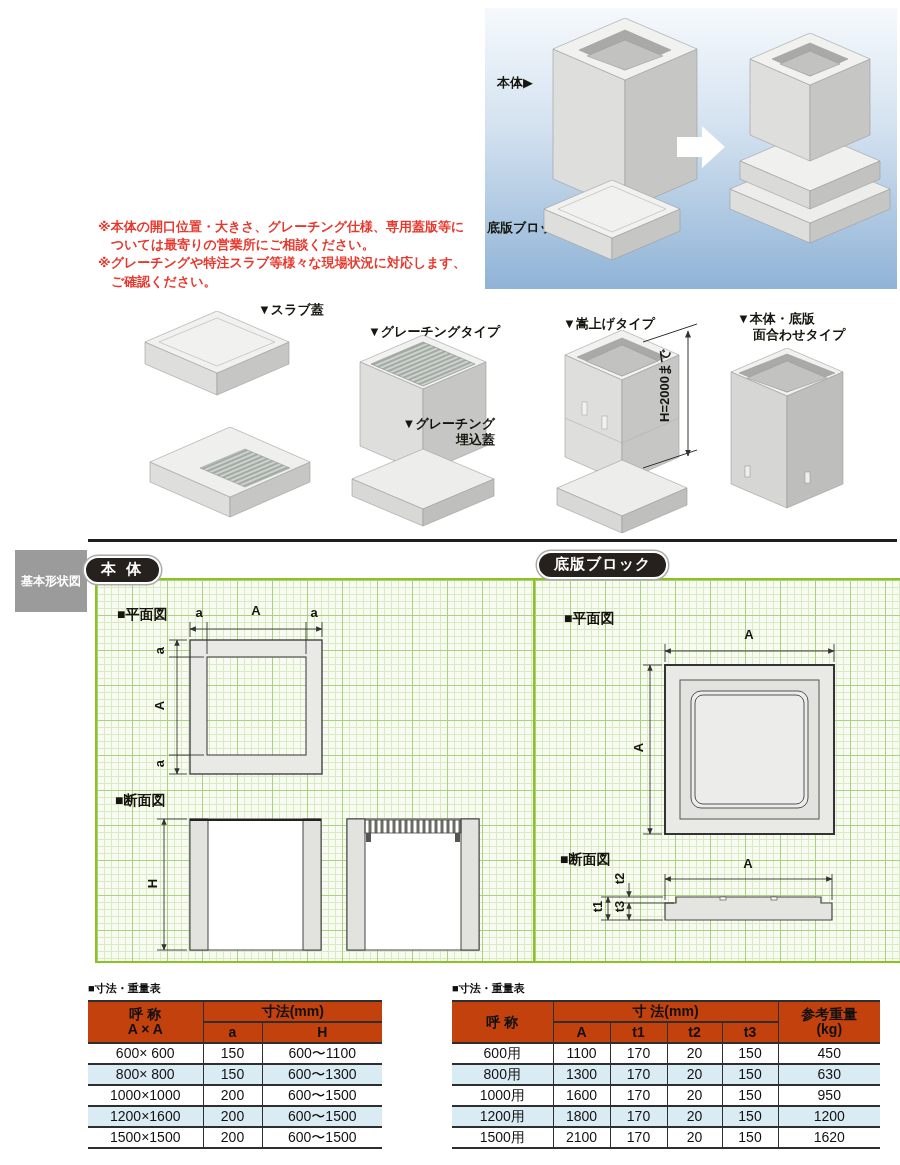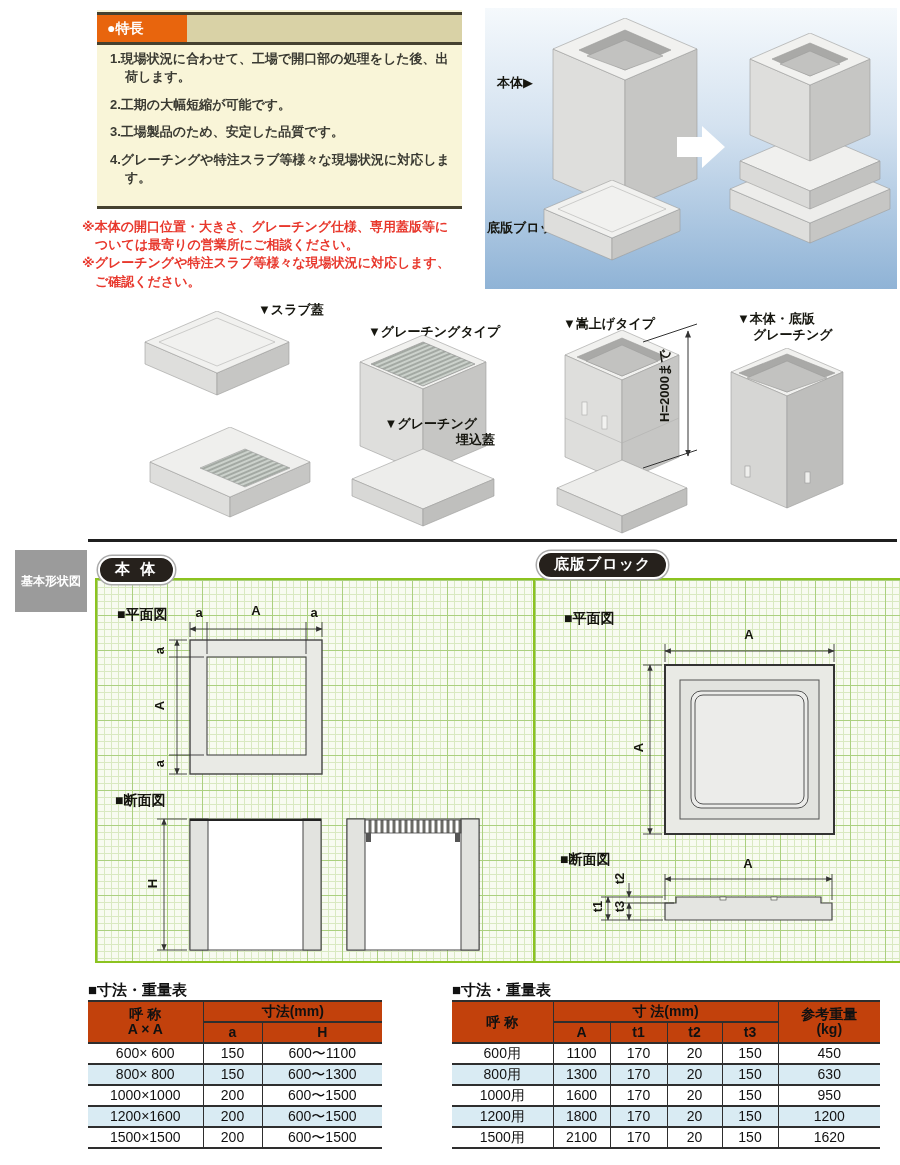--- a/index.html
+++ b/index.html
@@ -11,21 +11,21 @@
   .features{left:97px;top:10px;width:365px;height:196px;background:#f9f5d8;border-bottom:3px solid #45412f;}
   .feat-head{position:absolute;left:0;top:2px;right:0;height:27px;display:flex;
              border-top:3px solid #45412f;border-bottom:3px solid #45412f;background:#d9d2a6;}
   .feat-tab{width:80px;background:#e8650d;color:#fff;font-weight:bold;font-size:14px;
             display:flex;align-items:center;padding-left:10px;}
   .feat-body{position:absolute;left:0;top:40px;right:0;}
   .feat-item{font-size:13px;font-weight:bold;color:#3a3a32;line-height:1.42;
              margin:0 10px 9px 13px;padding-left:1.15em;text-indent:-1.15em;}
 
   
-  .notes{left:82px;top:218px;width:376px;}
+  .notes{left:98px;top:218px;width:376px;}
   .note-line{color:#e8382d;font-size:13px;font-weight:bold;line-height:1.4;
              padding-left:1em;text-indent:-1em;}
 
   
   .hero{left:485px;top:8px;width:412px;height:281px;
         background:linear-gradient(180deg,#f5f9fc 0%,#d4e2f0 42%,#8fb3d6 100%);}
   .hero-label{position:absolute;font-size:13px;font-weight:bold;color:#16160f;white-space:nowrap;}
 
   
   .variants{left:0;top:295px;width:840px;height:246px;}
@@ -49,21 +49,21 @@
       linear-gradient(90deg,#abd07f 1px,transparent 1px) 0 0/35px 35px,
       linear-gradient(#d9e9c1 1px,transparent 1px) 0 0/7px 7px,
       linear-gradient(90deg,#d9e9c1 1px,transparent 1px) 0 0/7px 7px,#f8fbf1; padding-left: 45px;}
   .panel svg{position:absolute;left:0;top:0;}
   .view-label{position:absolute;font-size:14px;font-weight:bold;color:#16160f;white-space:nowrap;}
   .dim{position:absolute;width:22px;text-align:center;font-size:13px;color:#16160f;font-weight:bold;}
   .dim.v{transform:rotate(-90deg);}
 
   
   .tblwrap{position:absolute;}
-  .tbl-title{font-size:15px;font-weight:bold;color:#111;height:18px;margin-bottom:1px;}
+  .tbl-title{font-size:11px;font-weight:bold;color:#111;height:18px;margin-bottom:1px;}
   table{border-collapse:collapse;table-layout:fixed;}
   th,td{border-top:2px solid #2e2e2e;border-bottom:2px solid #2e2e2e;
         border-left:1px solid #2e2e2e;border-right:1px solid #2e2e2e;
         font-size:14px;text-align:center;padding:0;height:19px;line-height:17px;
         font-weight:normal;color:#111;white-space:nowrap;}
   th{background:#c2410c;font-weight:bold;}
   td{background:#fff;}
   tr.alt td{background:#d9ebf3;}
   .noL{border-left:none;} .noR{border-right:none;}
   .two{line-height:15px;}
@@ -82,31 +82,20 @@
         <rect x="1.5" width="3" height="13" fill="#6b6b66"></rect>
     </pattern>
     <marker id="dimar" markerWidth="8" markerHeight="8" refX="6.5" refY="3" orient="auto-start-reverse">
       <path d="M0,0L7,3L0,6Z" fill="#333"></path>
     </marker>
   </defs>
 </svg>
 
 <div class="page">
 
-  <div class="abs features">
-    <div class="feat-head">
-      <div class="feat-tab">●特長</div>
-    </div>
-    <div class="feat-body">
-      <div class="feat-item">1.現場状況に合わせて、工場で開口部の処理をした後、出荷します。</div>
-      <div class="feat-item">2.工期の大幅短縮が可能です。</div>
-      <div class="feat-item">3.工場製品のため、安定した品質です。</div>
-      <div class="feat-item">4.グレーチングや特注スラブ等様々な現場状況に対応します。</div>
-    </div>
-  </div>
 
   <div class="abs notes">
     <div class="note-line">※本体の開口位置・大きさ、グレーチング仕様、専用蓋版等については最寄りの営業所にご相談ください。</div>
     <div class="note-line">※グレーチングや特注スラブ等様々な現場状況に対応します、ご確認ください。</div>
   </div>
 
   <div class="abs hero">
     <div class="hero-label" style="left:12px;top:66px;">本体▶</div>
     <div class="hero-label" style="left:2px;top:176px;margin-top:35px;">底版ブロック▶</div>
     <svg class="abs" style="left:65px;top:10px;" width="150" height="195">
@@ -163,21 +152,21 @@
         <polygon points="75,0 138,27 75,54 12,27" fill="#f1f1ef"></polygon>
         <polygon points="75,7 127,29 75,51 23,29" fill="url(#isohatch)" stroke="#888"></polygon>
         <polygon points="12,27 75,54 75,138 12,111" fill="#dededc"></polygon>
         <polygon points="75,54 138,27 138,111 75,138" fill="#c6c6c4"></polygon>
         <polygon points="75,114 146,144 75,174 4,144" fill="#ededeb"></polygon>
         <polygon points="4,144 75,174 75,191 4,161" fill="#d8d8d6"></polygon>
         <polygon points="75,174 146,144 146,161 75,191" fill="#bfbfbd"></polygon>
       </g>
     </svg>
 
-    <div class="vr-label ra" style="left:377px;top:120px;width:100px;">▼グレーチング</div>
+    <div class="vr-label ra" style="left:395px;top:120px;width:100px;">▼グレーチング</div>
     <div class="vr-label ra" style="left:395px;top:136px;width:100px;">埋込蓋</div>
     <svg class="abs" style="left:145px;top:132px;" width="170" height="100">
       <g stroke="#9c9c9a" stroke-width="0.6">
         <polygon points="5,35 85,70 85,90 5,55" fill="#dededc"></polygon>
         <polygon points="85,70 165,35 165,55 85,90" fill="#c6c6c4"></polygon>
         <polygon points="85,0 165,35 85,70 5,35" fill="#efefed"></polygon>
         <polygon points="100,22 145,41 100,60 55,41" fill="url(#isohatch)" stroke="#999"></polygon>
       </g>
     </svg>
 
@@ -198,38 +187,38 @@
       </g>
     </svg>
     <svg class="abs" style="left:635px;top:25px;" width="70" height="150">
       <line x1="8" y1="22" x2="62" y2="4" stroke="#333" stroke-width="1"></line>
       <line x1="8" y1="148" x2="62" y2="130" stroke="#333" stroke-width="1"></line>
       <line x1="53" y1="11" x2="53" y2="136" stroke="#333" stroke-width="1" marker-start="url(#dimar)" marker-end="url(#dimar)"></line>
     </svg>
     <div class="rotlbl" style="left:656px;top:127px;width:100px;">H=2000まで</div>
 
     <div class="vr-label" style="left:737px;top:15px;">▼本体・底版</div>
-    <div class="vr-label" style="left:753px;top:31px;">グレーチング</div>
+    <div class="vr-label" style="left:753px;top:31px;">面合わせタイプ</div>
     <svg class="abs" style="left:725px;top:53px;" width="125" height="180">
       <g stroke="#9c9c9a" stroke-width="0.6">
         <polygon points="62,0 118,24 62,48 6,24" fill="#f1f1ef"></polygon>
         <polygon points="62,6 110,25 62,44 14,25" fill="#a9a9a7"></polygon>
         <polygon points="62,13 102,30 62,44 22,30" fill="#c2c2c0"></polygon>
         <polygon points="6,24 62,48 62,160 6,136" fill="#d6d6d4"></polygon>
         <polygon points="62,48 118,24 118,136 62,160" fill="#bebebc"></polygon>
         <rect x="20" y="118" width="5" height="11" fill="#efefed" stroke="#999"></rect>
         <rect x="80" y="124" width="5" height="11" fill="#efefed" stroke="#999"></rect>
       </g>
     </svg>
   </div>
 
   <div class="abs divider"></div>
   <div class="abs shape-tab">基本形状図</div>
 
-  <div class="pill" style="left:98px;top:556px;letter-spacing:3px;">本 体</div>
+  <div class="pill" style="left:84px;top:556px;letter-spacing:3px;">本 体</div>
   <div class="abs panel" style="left:95px;top:578px;width:414px;height:381px;">
     <svg width="414" height="381">
 
       <path d="M93,60 h132 v134 h-132 Z M110,77 h99 v98 h-99 Z" fill="#e9eae5" fill-rule="evenodd"></path>
       <rect x="93" y="60" width="132" height="134" fill="none" stroke="#444" stroke-width="1.4"></rect>
       <rect x="110" y="77" width="99" height="98" fill="none" stroke="#444" stroke-width="1.1"></rect>
       <g stroke="#333" stroke-width="0.9">
         <line x1="93" y1="57" x2="93" y2="42"></line>
           <line x1="110" y1="74" x2="110" y2="42"></line>
         <line x1="209" y1="74" x2="209" y2="42"></line>

